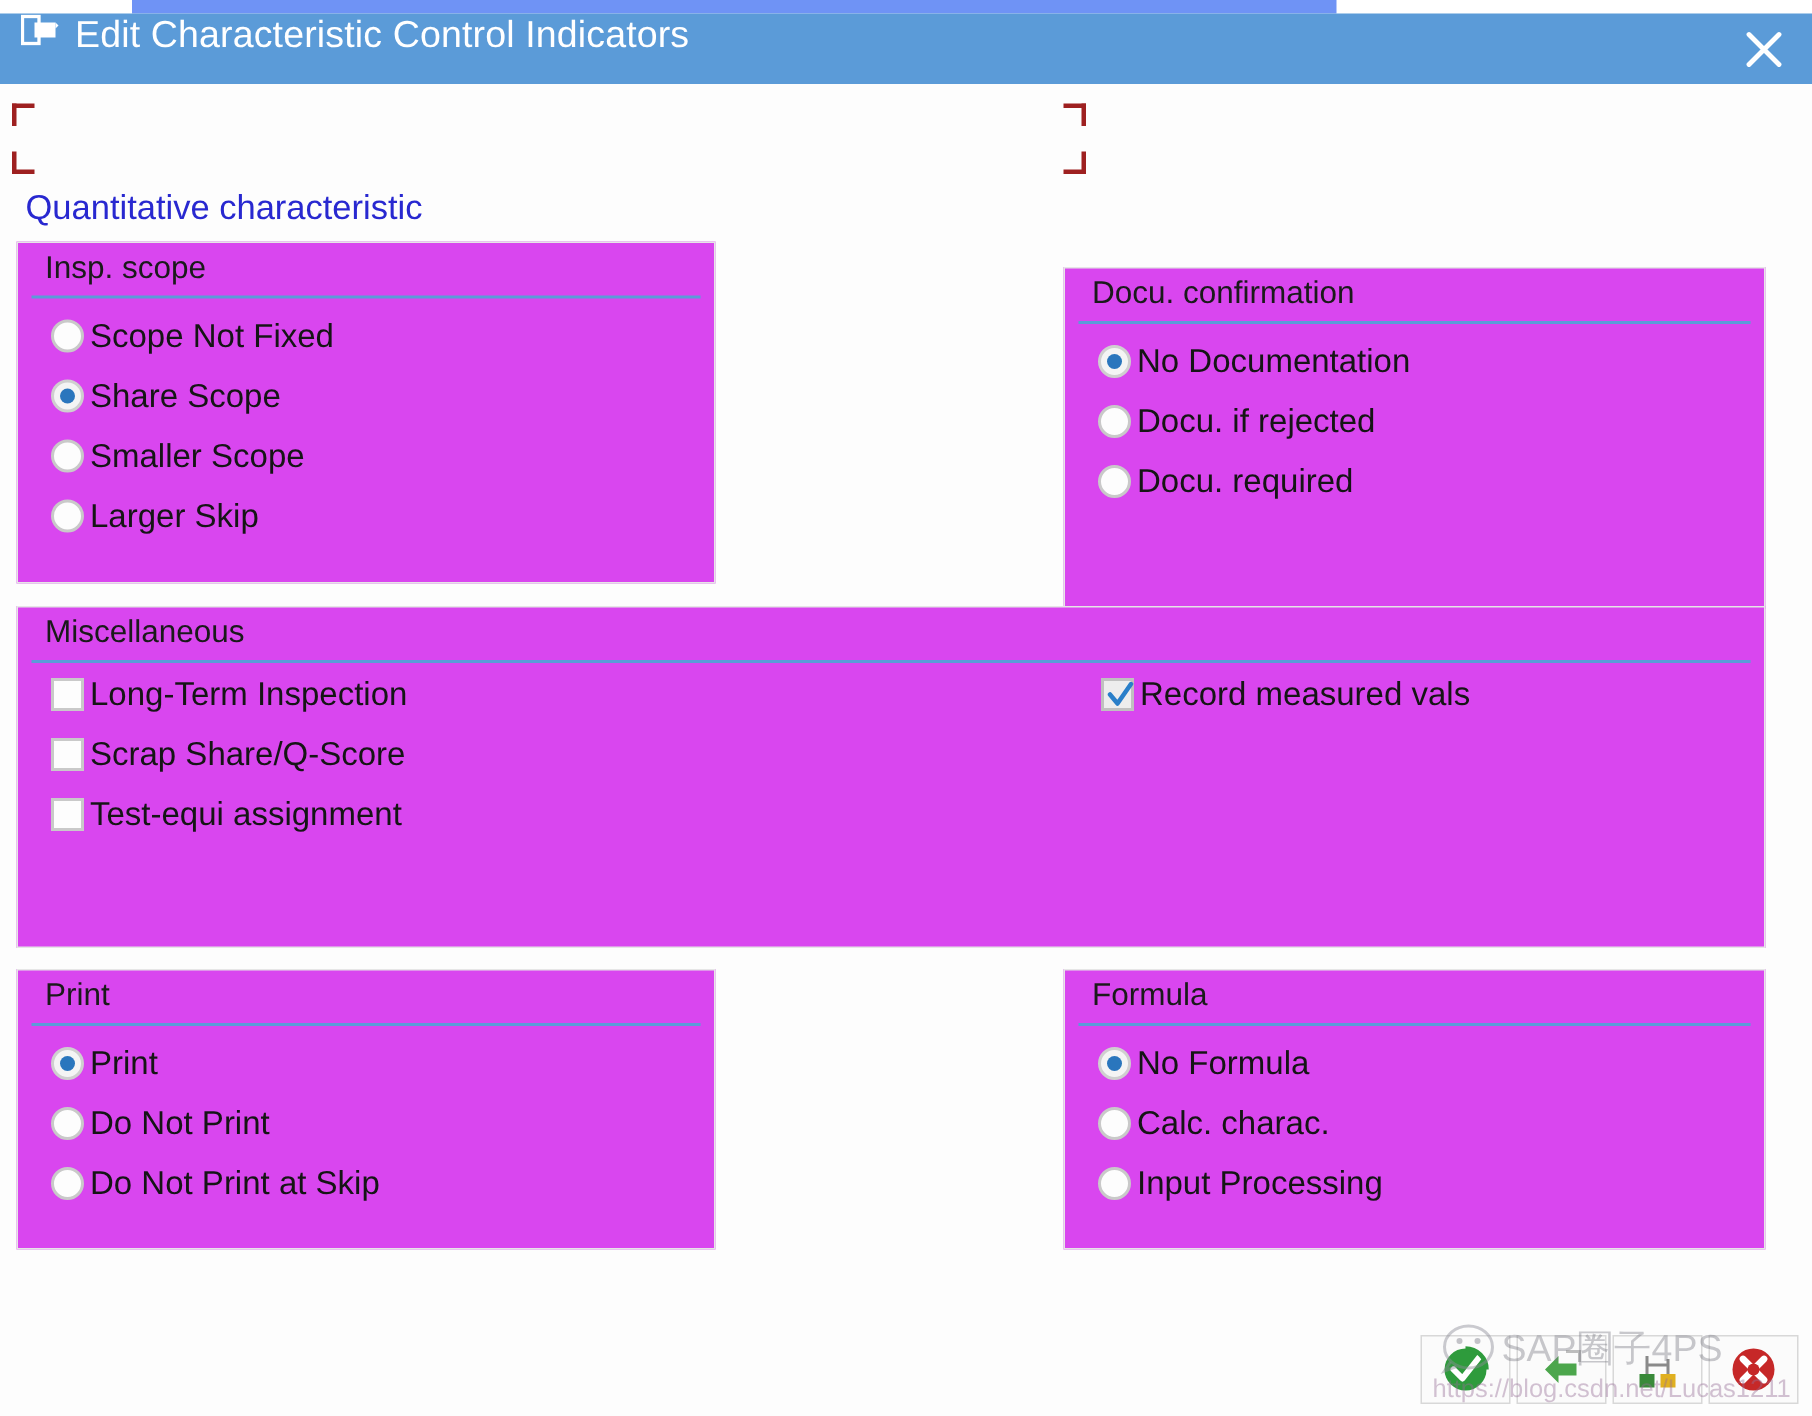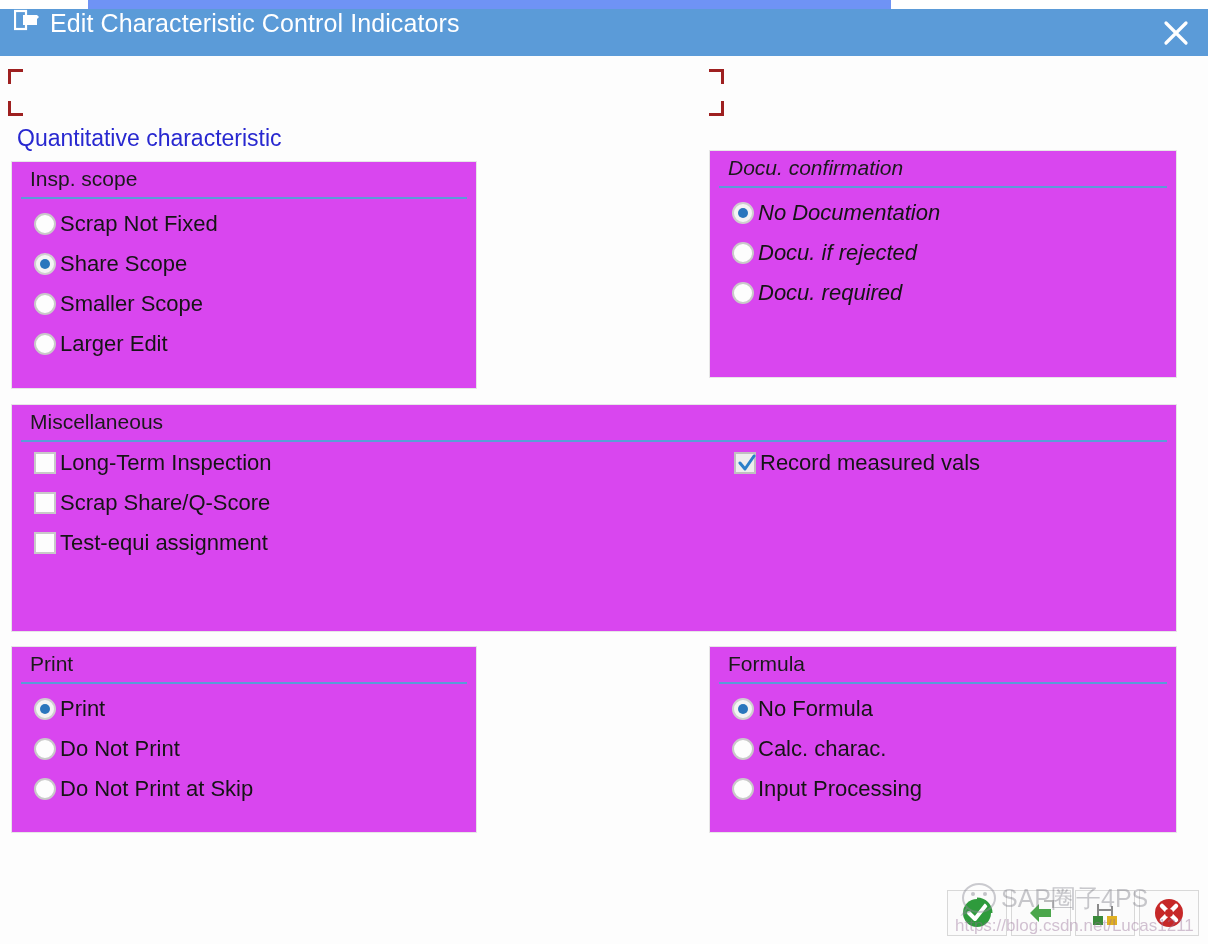--- a/index.html
+++ b/index.html
@@ -298,42 +298,42 @@
 
   <div class="quant-heading" style="top:69px;">Quantitative characteristic</div>
 
   <div class="groupbox" style="left:11px; top:105px; width:466px; height:228px;">
     <div class="group-title">Insp. scope</div>
     <div class="group-rule"></div>
     <div class="group-body">
 
       <div class="opt-row">
         <span class="radio"></span>
-        <span class="opt-label">Scrap Not Fixed</span>
+        <span class="opt-label">Scope Not Fixed</span>
       </div>
 
       <div class="opt-row">
         <span class="radio checked"></span>
         <span class="opt-label">Share Scope</span>
       </div>
 
       <div class="opt-row">
         <span class="radio"></span>
         <span class="opt-label">Smaller Scope</span>
       </div>
 
       <div class="opt-row">
         <span class="radio"></span>
-        <span class="opt-label">Larger Edit</span>
-      </div>
-
-    </div>
-  </div>
-
-  <div class="groupbox" style="left:709px; top:94px; width:468px; height:228px;font-style:italic;">
+        <span class="opt-label">Larger Skip</span>
+      </div>
+
+    </div>
+  </div>
+
+  <div class="groupbox" style="left:709px; top:122px; width:468px; height:228px;">
     <div class="group-title">Docu. confirmation</div>
     <div class="group-rule"></div>
     <div class="group-body">
 
       <div class="opt-row">
         <span class="radio checked"></span>
         <span class="opt-label">No Documentation</span>
       </div>
 
       <div class="opt-row">

